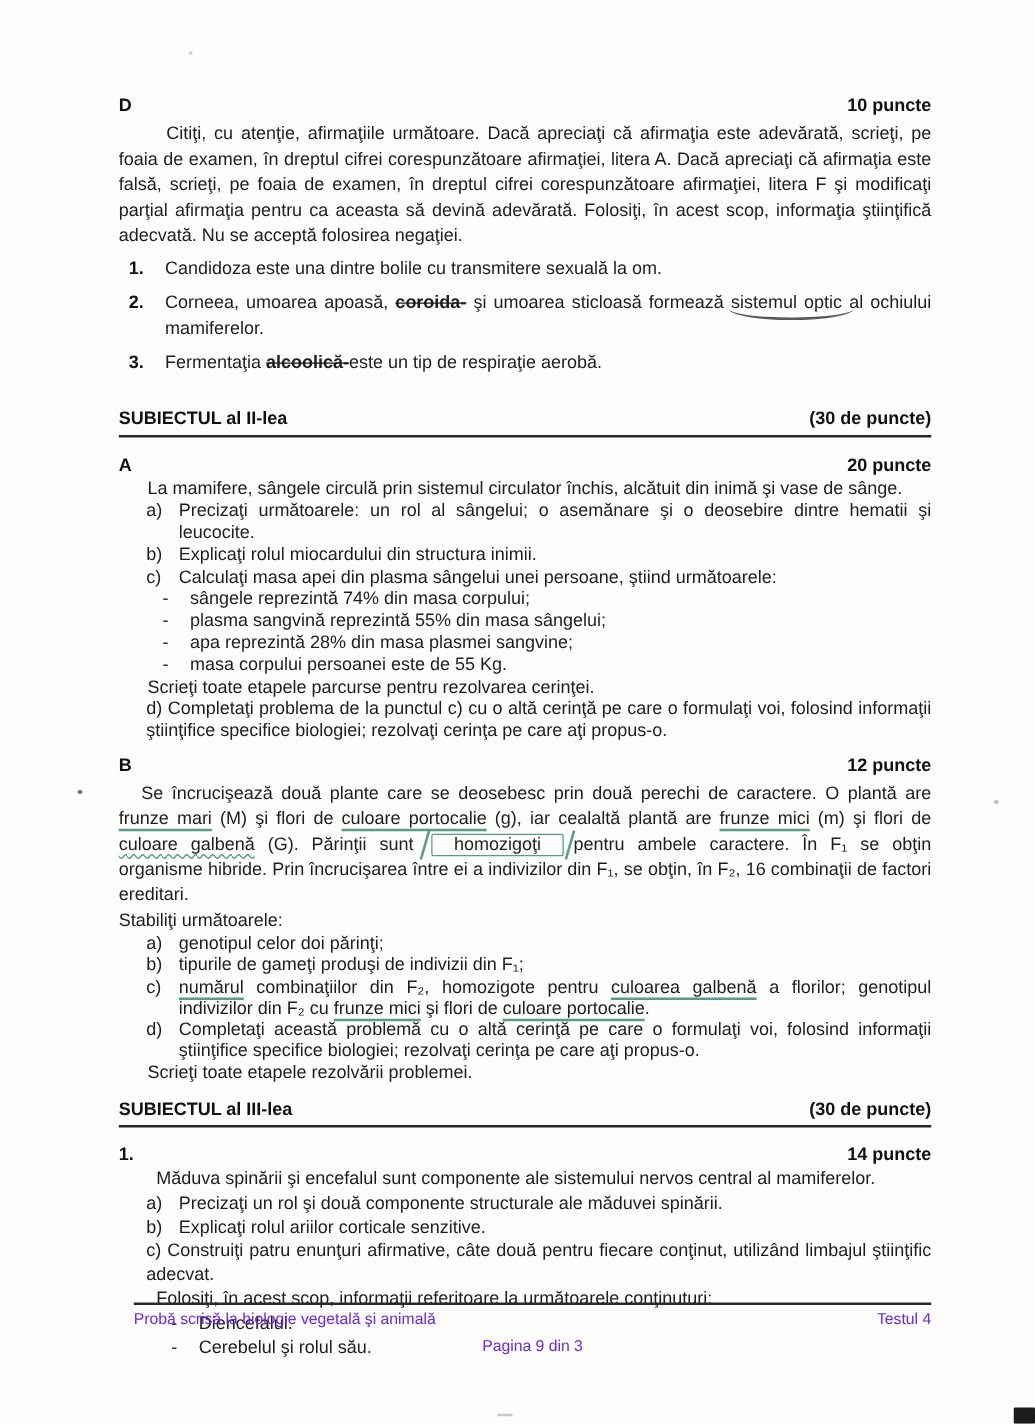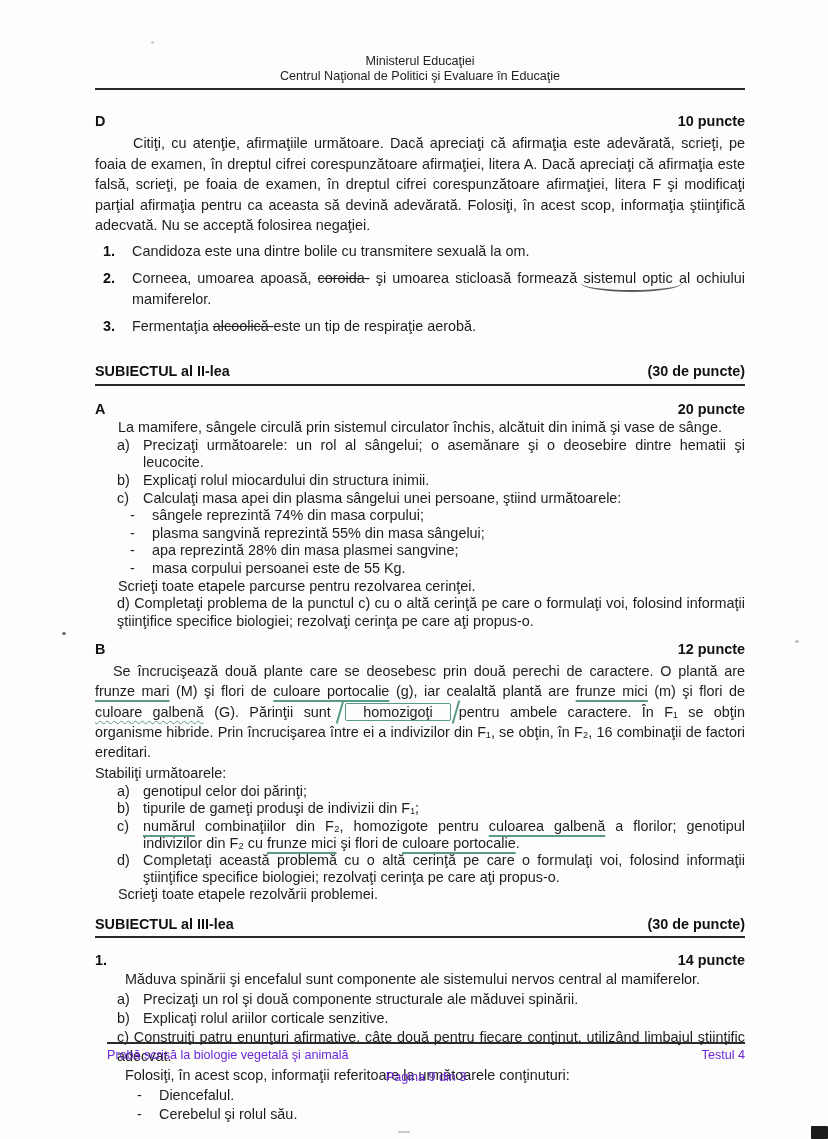--- a/index.html
+++ b/index.html
@@ -41,21 +41,21 @@
   .litem .txt{flex:1;}
   .tight{line-height:17.6px;}
   .tightB{line-height:17.2px;}
 
   
   .dashline{display:flex;}
   .dashline .dash{flex:0 0 22px;margin-left:35px;}
   .dashline .txt{flex:1;}
 
   
-  .strike{text-decoration:line-through;text-decoration-thickness:1.4px;}
+  .strike{text-decoration:line-through;text-decoration-thickness:1.4px;font-weight:bold;}
   .pen-arc{position:relative;white-space:nowrap;}
   .pen-arc::after{content:"";position:absolute;left:-2px;right:-9px;bottom:-6px;height:9px;
     border-bottom:2px solid var(--pen-dark,#474747);
     border-radius:0 0 50% 50% / 0 0 9px 9px;opacity:.9;}
   .pu{text-decoration:underline;text-decoration-thickness:2px;text-underline-offset:4px;
       text-decoration-color:var(--pen-green,#5a9a8b);}
   .pu-wavy{text-decoration:underline;text-decoration-style:wavy;text-decoration-thickness:1.4px;
       text-underline-offset:3px;text-decoration-color:var(--pen-green,#5a9a8b);}
   .pen-box{position:relative;border:1.6px solid var(--pen-green,#5a9a8b);border-radius:2px;
       padding:0 17px;margin:0 8px 0 4px;white-space:nowrap;}
@@ -76,24 +76,20 @@
   .a-dot-left{left:62px;top:632px;width:4px;height:3px;background:#6b6b6b;border-radius:50%;}
   .a-dot-top{left:151px;top:41px;width:3px;height:3px;background:#cfcfcd;border-radius:50%;}
   .a-dash-bottom{left:398px;top:1131px;width:12px;height:2px;background:#c9c9c7;}
   .a-dot-right{left:795px;top:640px;width:4px;height:3px;background:#bdbdbb;border-radius:50%;}
 </style>
 </head>
 <body>
 
 <div class="page">
 
-  <div class="doc-header">
-    <div>Ministerul Educaţiei</div>
-    <div>Centrul Naţional de Politici şi Evaluare în Educaţie</div>
-  </div>
 
   <div class="sec-head mt1">
     <span>D</span>
     <span>10 puncte</span>
   </div>
   <p class="j indent38">Citiţi, cu atenţie, afirmaţiile următoare. Dacă apreciaţi că afirmaţia este adevărată, scrieţi, pe foaia de examen, în dreptul cifrei corespunzătoare afirmaţiei, litera A. Dacă apreciaţi că afirmaţia este falsă, scrieţi, pe foaia de examen, în dreptul cifrei corespunzătoare afirmaţiei, litera F şi modificaţi parţial afirmaţia pentru ca aceasta să devină adevărată. Folosiţi, în acest scop, informaţia ştiinţifică adecvată. Nu se acceptă folosirea negaţiei.</p>
 
   <div class="ditems">
     <div class="ditem">
       <span class="num">1.</span>

